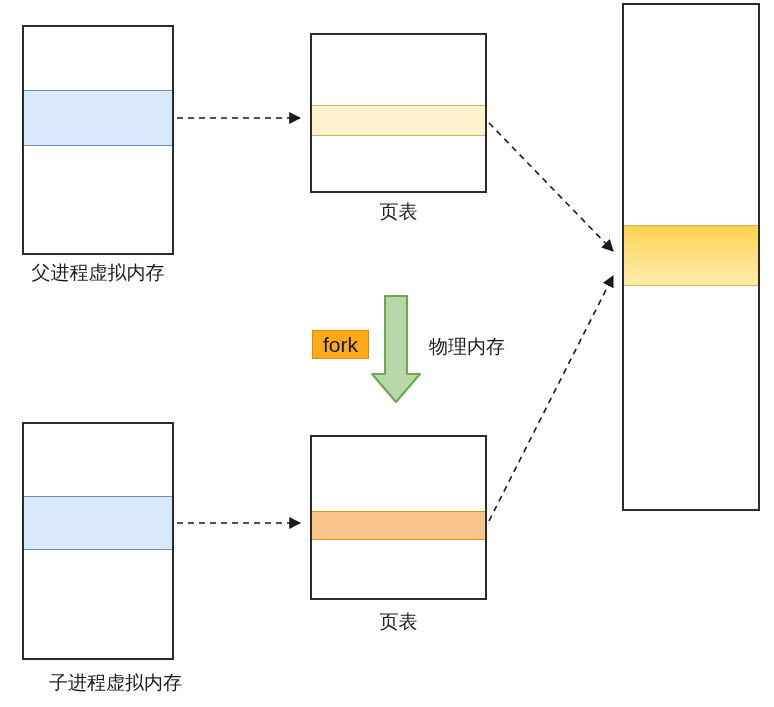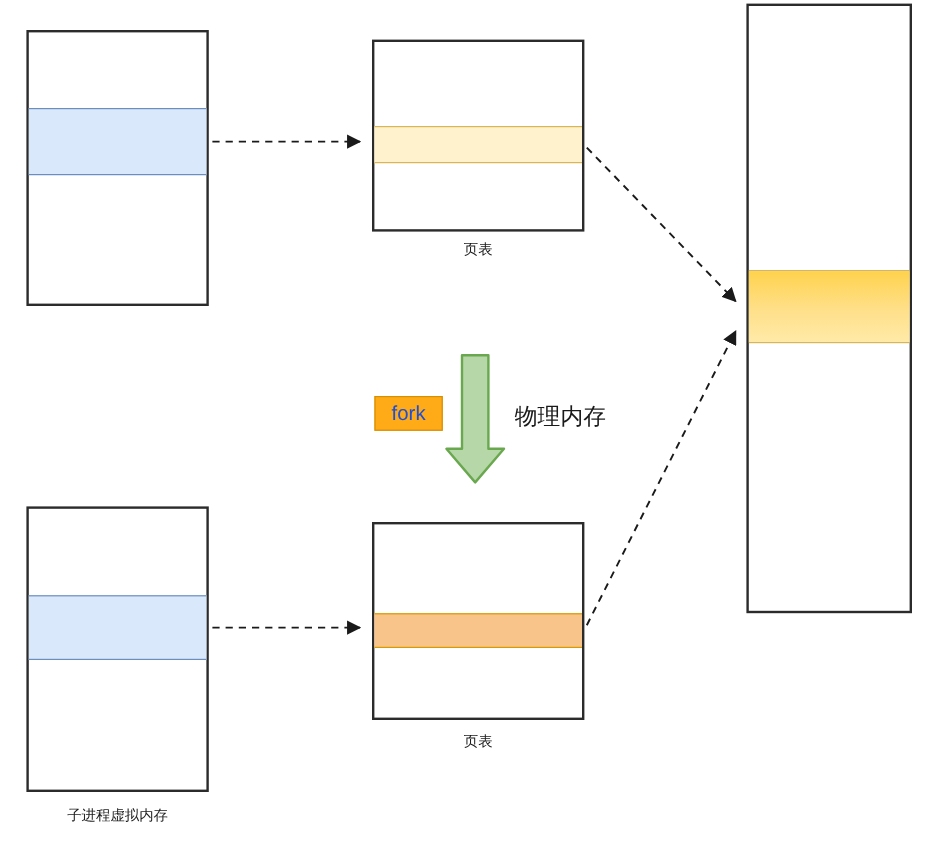--- a/index.html
+++ b/index.html
@@ -61,44 +61,44 @@
   .box-pagetable-top .band { top: 70px; height: 31px; }
   .box-physical    { left: 622px; top: 3px;   width: 138px; height: 508px; }
   .box-physical .band    { top: 220px; height: 61px; }
   .box-child-vm    { left: 22px;  top: 422px; width: 152px; height: 238px; }
   .box-child-vm .band    { top: 72px;  height: 54px; }
   .box-pagetable-bottom { left: 310px; top: 435px; width: 177px; height: 165px; }
   .box-pagetable-bottom .band { top: 74px; height: 29px; }
   .diagram-label {
     position: absolute;
     color: #1a1a1a;
-    font-size: 12px;
+    font-size: 19px;
     line-height: 1.2;
     text-align: center;
     white-space: nowrap;
   }
   .label-parent-vm   { left: 22px;  top: 262px; width: 152px; }
   .label-pagetable-top    { left: 310px; top: 201px; width: 177px; }
   .label-physical    { left: 622px; top: 524px; width: 138px; }
-  .label-child-vm    { left: 14px;  top: 672px; width: 168px; }
+  .label-child-vm    { left: 14px;  top: 672px; width: 168px; text-align: right; }
   .label-pagetable-bottom { left: 310px; top: 611px; width: 177px; }
   .fork-badge {
     position: absolute;
     left: 312px;
     top: 330px;
     width: 57px;
     height: 29px;
     background: #ffaa17;
     border: 1px solid #d78f00;
     box-sizing: border-box;
     display: flex;
     align-items: center;
     justify-content: center;
-    font-size: 17px;
-    color: #1d4ed8;
+    font-size: 21px;
+    color: #0f172a;
   }
   .copy-caption {
     position: absolute;
     left: 429px;
     top: 334px;
     font-size: 19px;
     color: #1a1a1a;
     white-space: nowrap;
   }
 </style>
@@ -121,20 +121,21 @@
     <line x1="177" y1="523" x2="300" y2="523" stroke="#1a1a1a" stroke-width="1.6" stroke-dasharray="6 5" marker-end="url(#arrowhead)"></line>
 
     <line x1="489" y1="521" x2="613" y2="276" stroke="#1a1a1a" stroke-width="1.6" stroke-dasharray="6 5" marker-end="url(#arrowhead)"></line>
 
     <path d="M 385 296 L 407 296 L 407 374 L 420 374 L 396 402 L 372 374 L 385 374 Z" fill="#b6d7a8" stroke="#6aa84f" stroke-width="2" stroke-linejoin="round"></path>
   </svg>
 
   <div class="box box-parent-vm">
     <div class="band band-blue"></div>
   </div>
+  <div class="diagram-label label-parent-vm">父进程虚拟内存</div>
 
   <div class="box box-pagetable-top">
     <div class="band band-cream"></div>
   </div>
   <div class="diagram-label label-pagetable-top">页表</div>
 
   <div class="box box-physical">
     <div class="band band-gold"></div>
   </div>
 

